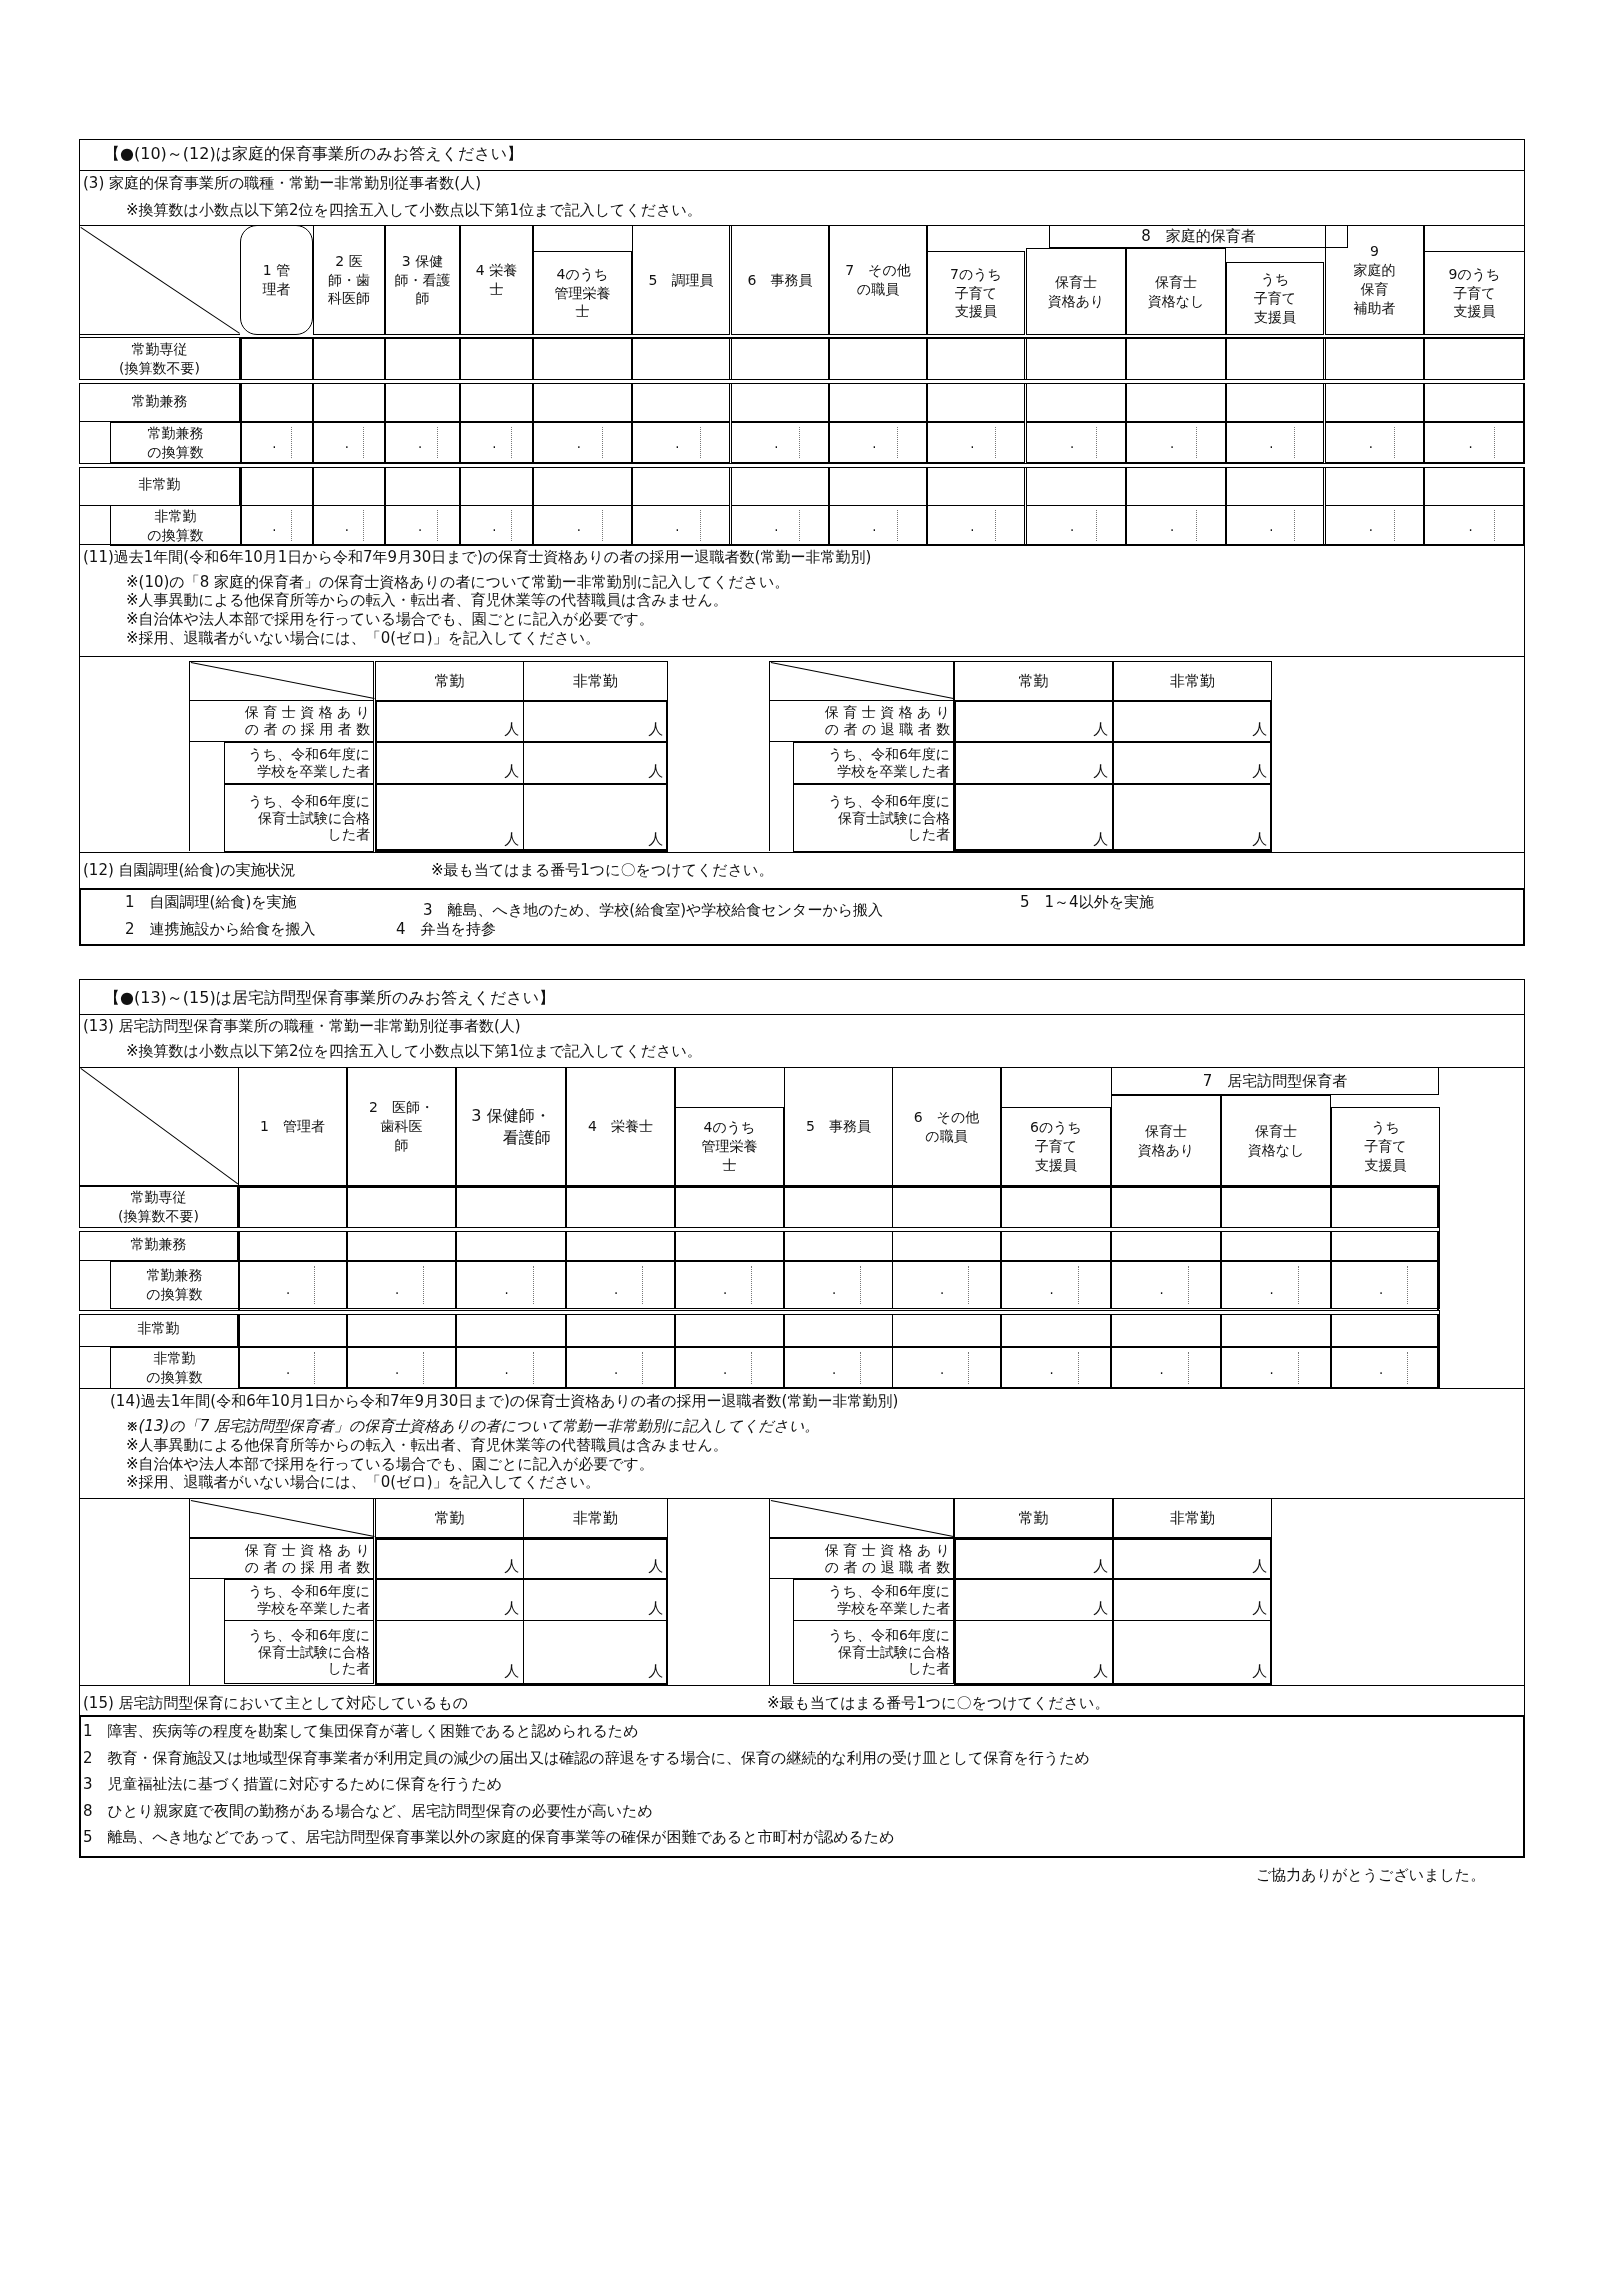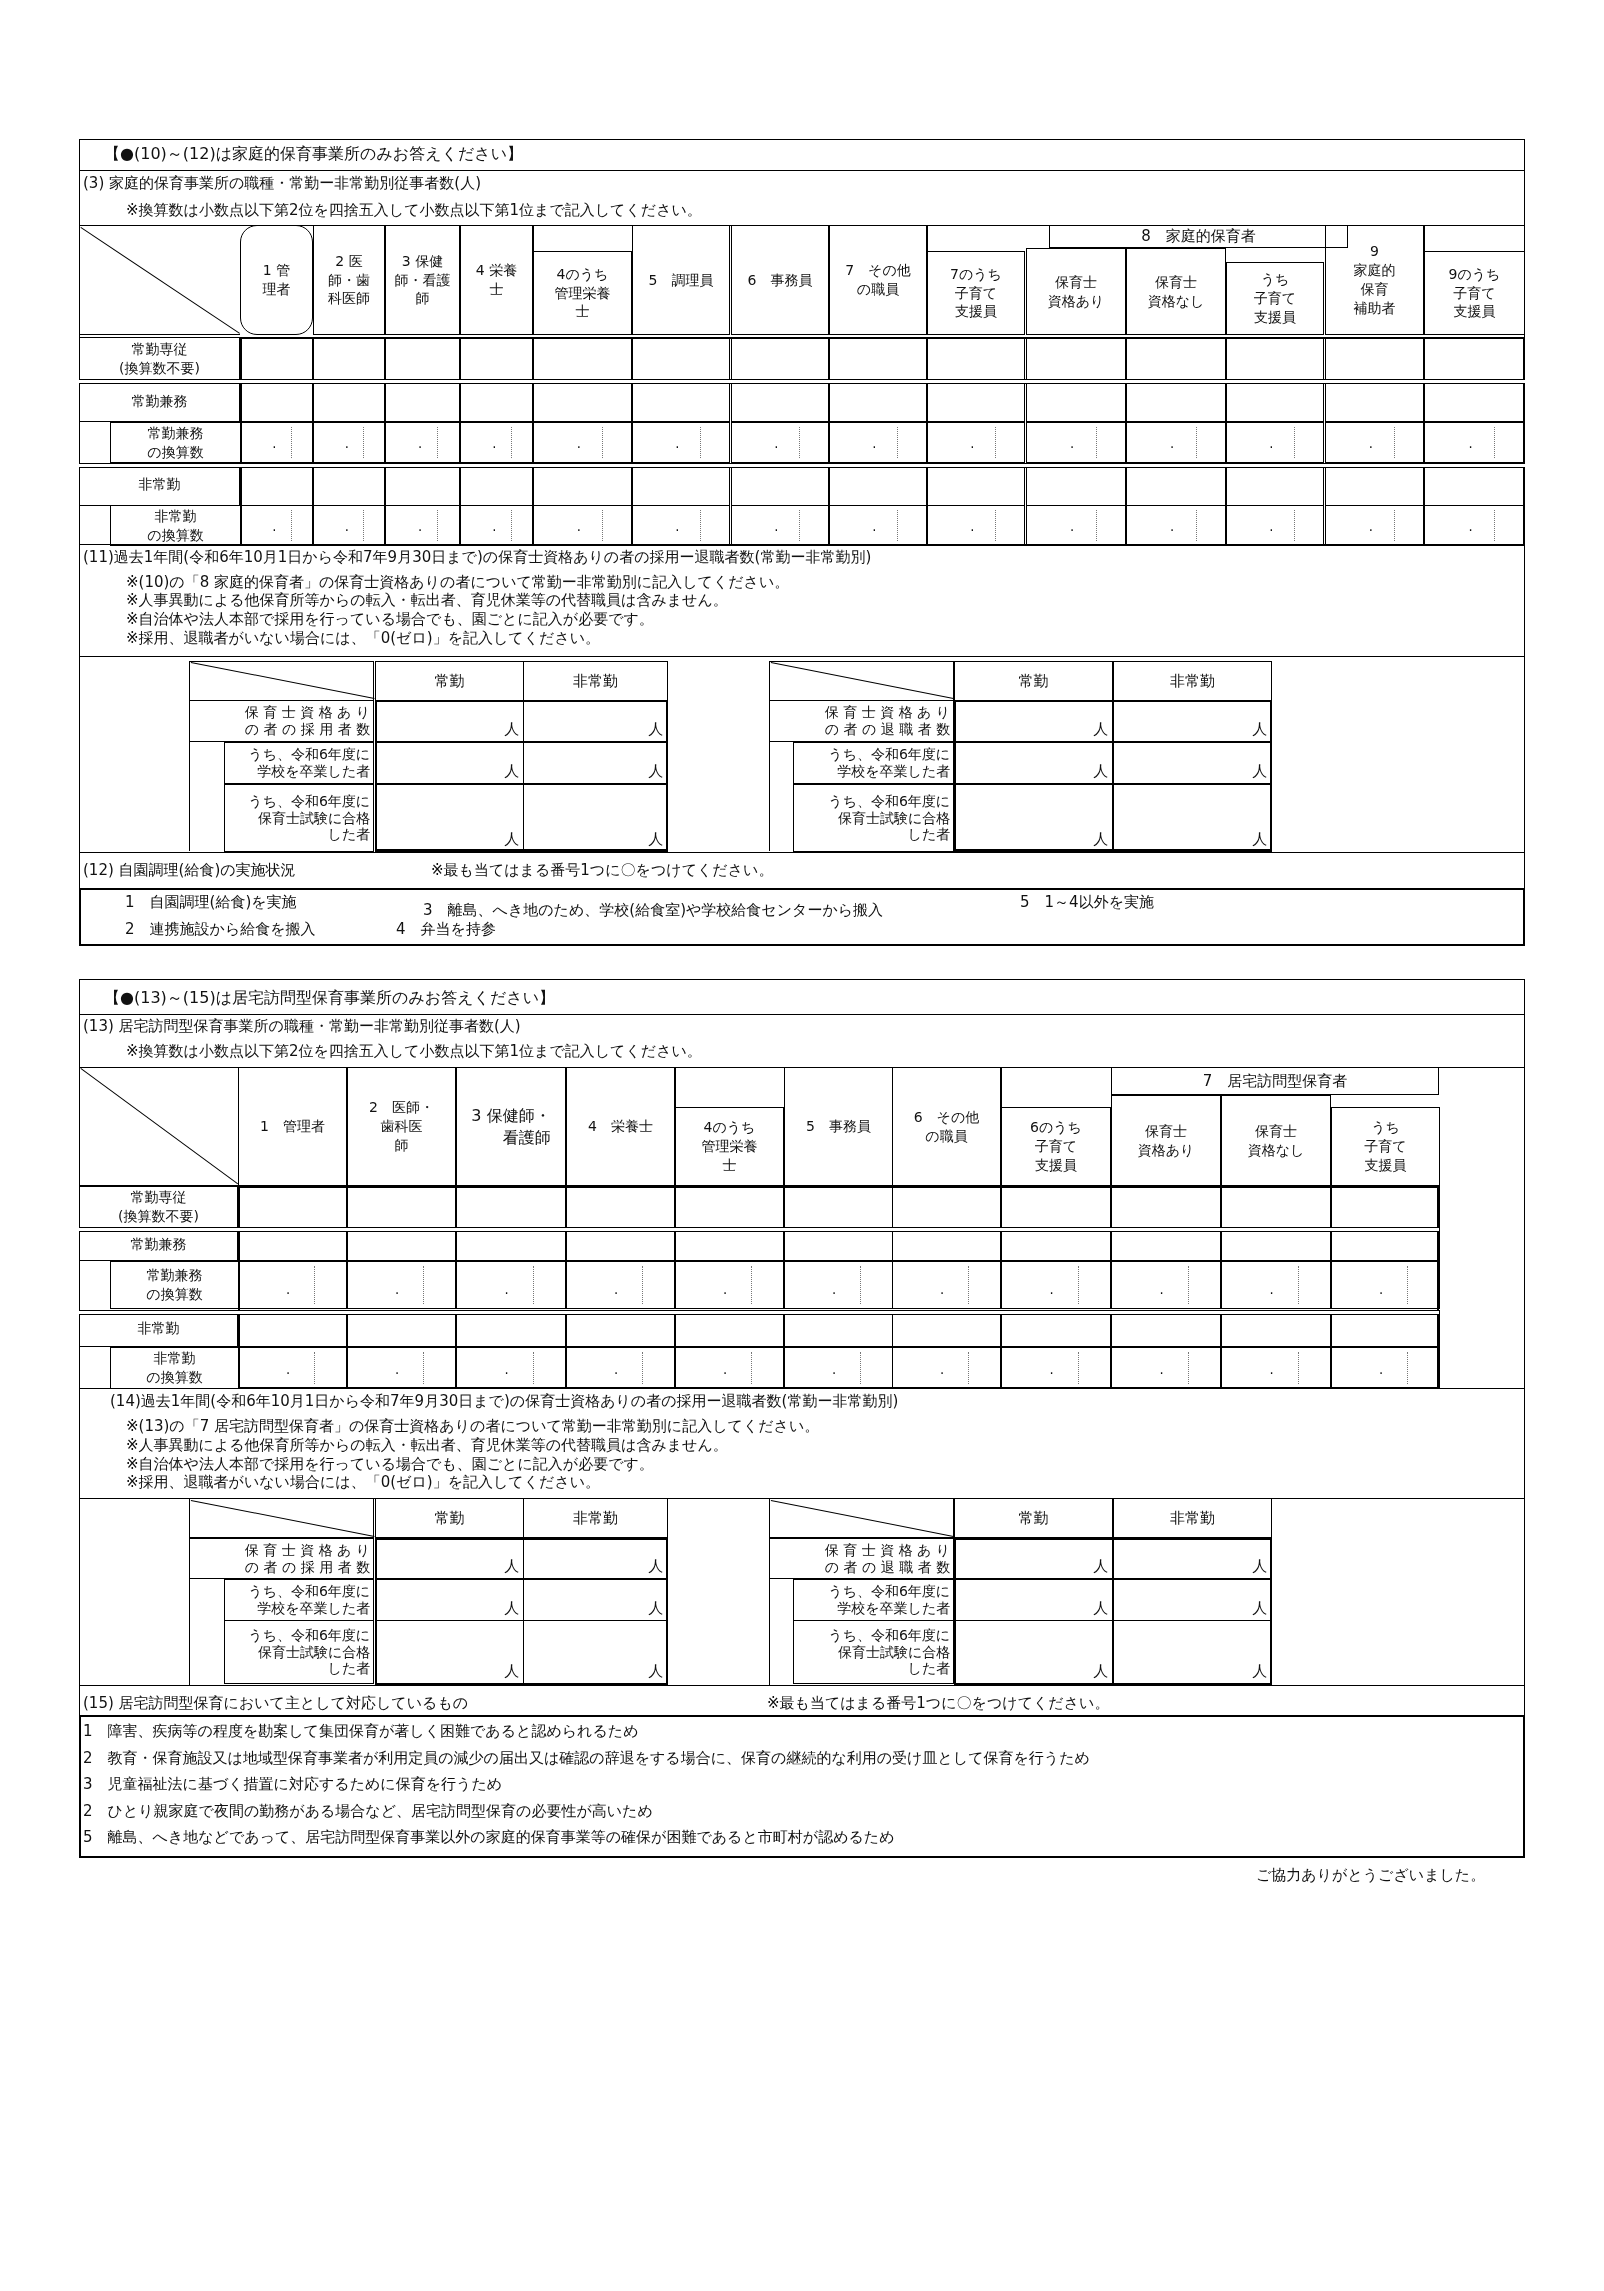--- a/index.html
+++ b/index.html
@@ -54,37 +54,37 @@
 <div class="txt" style="left:104px;top:988px;font-size:16px;">【●(13)～(15)は居宅訪問型保育事業所のみお答えください】</div>
 <div class="hline" style="left:79px;top:1014px;width:1446px;"></div>
 <div class="txt" style="left:83px;top:1017px;">(13) 居宅訪問型保育事業所の職種・常勤ー非常勤別従事者数(人)</div>
 <div class="txt" style="left:126px;top:1042px;">※換算数は小数点以下第2位を四捨五入して小数点以下第1位まで記入してください。</div>
 <div class="hline" style="left:79px;top:1067px;width:1446px;"></div>
 
 <div id="q13-table"></div>
 
 <div class="hline" style="left:79px;top:1388px;width:1446px;"></div>
 <div class="txt" style="left:83px;top:1392px;margin-left:27px;">(14)過去1年間(令和6年10月1日から令和7年9月30日まで)の保育士資格ありの者の採用ー退職者数(常勤ー非常勤別)</div>
-<div class="txt" style="left:126px;top:1417px;">※(13)の「7 居宅訪問型保育者」の保育士資格ありの者について常勤ー非常勤別に記入してください。</div>
+<div class="txt" style="left:126px;top:1417px;font-style:italic;">※(13)の「7 居宅訪問型保育者」の保育士資格ありの者について常勤ー非常勤別に記入してください。</div>
 <div class="txt" style="left:126px;top:1436px;">※人事異動による他保育所等からの転入・転出者、育児休業等の代替職員は含みません。</div>
 <div class="txt" style="left:126px;top:1455px;">※自治体や法人本部で採用を行っている場合でも、園ごとに記入が必要です。</div>
 <div class="txt" style="left:126px;top:1473px;">※採用、退職者がいない場合には、「0(ゼロ)」を記入してください。</div>
 <div class="hline" style="left:79px;top:1498px;width:1446px;"></div>
 
 <div id="q14-hire"></div>
 <div id="q14-retire"></div>
 
 <div class="hline" style="left:79px;top:1685px;width:1446px;"></div>
 <div class="txt" style="left:83px;top:1694px;">(15) 居宅訪問型保育において主として対応しているもの</div>
 <div class="txt" style="left:767px;top:1694px;">※最も当てはまる番号1つに〇をつけてください。</div>
 <div class="abs" style="left:79px;top:1715px;width:1446px;height:143px;border:2.8px solid #000;box-sizing:border-box;"></div>
 <div class="opt" style="left:83px;top:1722px;">1　障害、疾病等の程度を勘案して集団保育が著しく困難であると認められるため</div>
 <div class="opt" style="left:83px;top:1749px;">2　教育・保育施設又は地域型保育事業者が利用定員の減少の届出又は確認の辞退をする場合に、保育の継続的な利用の受け皿として保育を行うため</div>
 <div class="opt" style="left:83px;top:1775px;">3　児童福祉法に基づく措置に対応するために保育を行うため</div>
-<div class="opt" style="left:83px;top:1802px;">2　ひとり親家庭で夜間の勤務がある場合など、居宅訪問型保育の必要性が高いため</div>
+<div class="opt" style="left:83px;top:1802px;">8　ひとり親家庭で夜間の勤務がある場合など、居宅訪問型保育の必要性が高いため</div>
 <div class="opt" style="left:83px;top:1828px;">5　離島、へき地などであって、居宅訪問型保育事業以外の家庭的保育事業等の確保が困難であると市町村が認めるため</div>
 
 <div class="txt" style="left:1256px;top:1866px;">ご協力ありがとうございました。</div>
 
 <div class="cell" style="left: 79px; top: 225px; width: 161px; height: 110px; white-space: pre-line; border-right: none;"></div>
 <div style="position: absolute; left: 81px; top: 227px; width: 191px; border-top: 0.9px solid rgb(0, 0, 0); transform-origin: 0px 0px; transform: rotate(33.6901deg);"></div>
 <div class="cell" style="left: 240px; top: 225px; width: 73px; height: 110px; white-space: pre-line; font-size: 14px; border-radius: 17px;">1 管
 理者</div>
 <div class="cell" style="left: 313px; top: 225px; width: 72px; height: 110px; white-space: pre-line; font-size: 14px;">2 医
 師・歯

